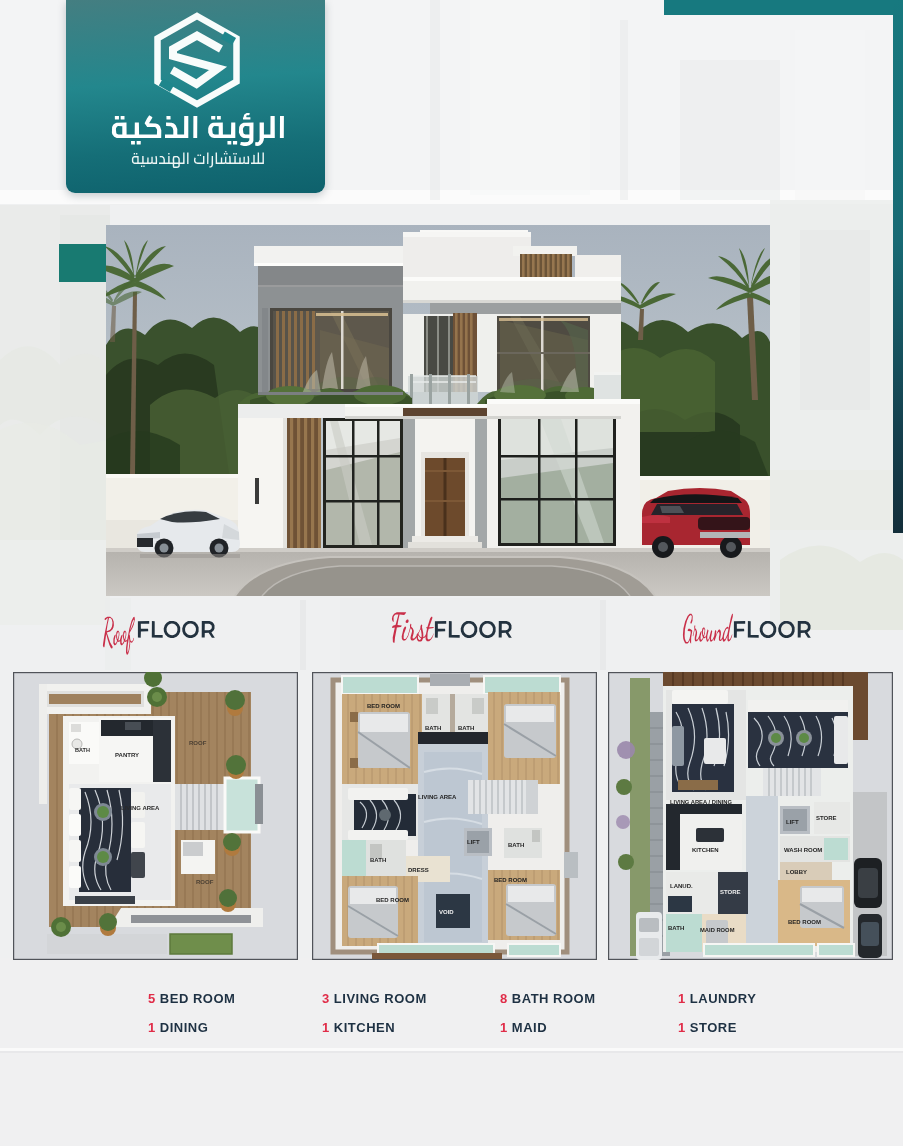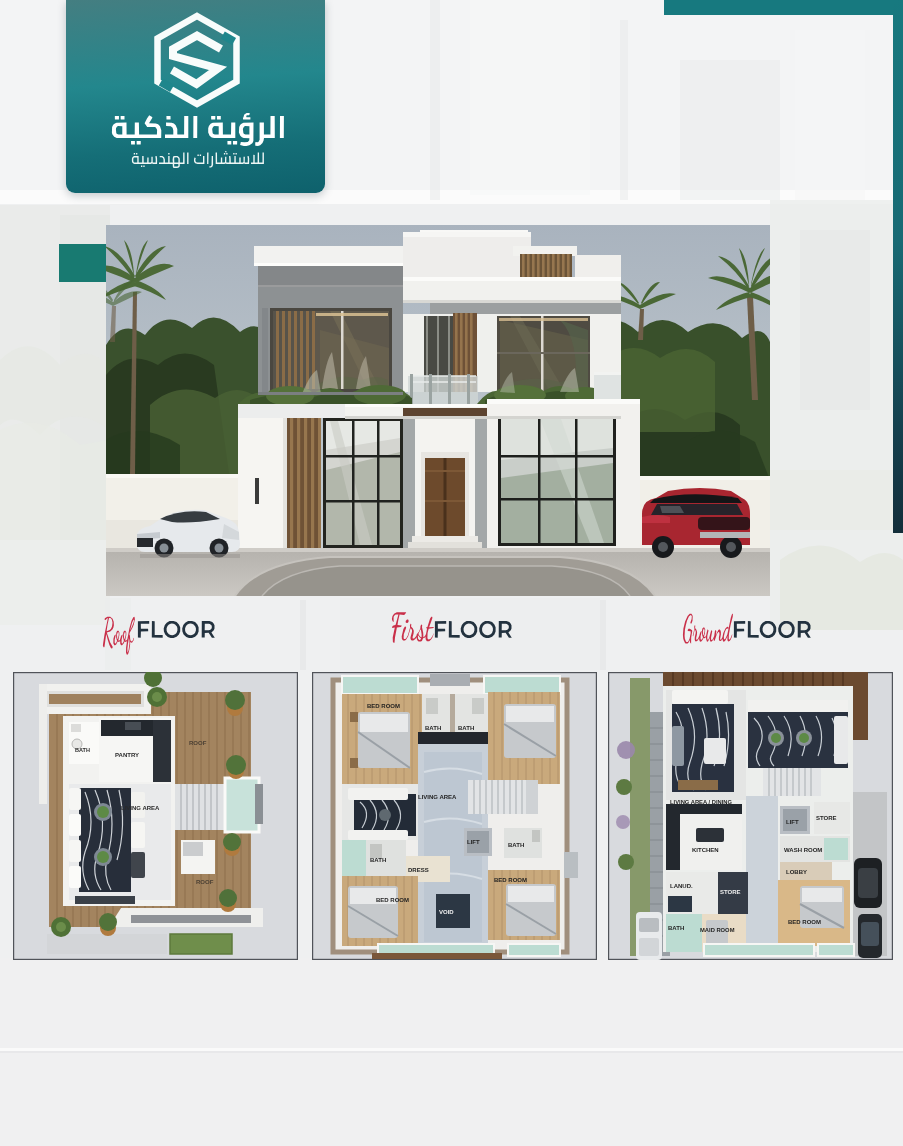--- a/index.html
+++ b/index.html
@@ -718,14 +718,26 @@
   <rect x="31" y="246" width="20" height="14" rx="2" fill="#b9bdc1"></rect>
   <rect x="31" y="266" width="20" height="18" rx="2" fill="#d2d5d8"></rect>
  </g>
 
  <circle cx="18" cy="78" r="9" fill="#9a87ab" opacity="0.9"></circle>
  <circle cx="15" cy="150" r="7" fill="#a391b3" opacity="0.9"></circle>
  <circle cx="18" cy="190" r="8" fill="#5d7a42"></circle>
  <circle cx="16" cy="115" r="8" fill="#5d7a42"></circle>
 </svg>
 
-
+<div class="abs" style="left:0;top:991px;width:903px;height:16px;font-weight:bold;font-size:13px;letter-spacing:0.5px">
+ <span class="abs" style="left:148px"><span style="color:#e02c48">5</span> <span style="color:#1e3143">BED ROOM</span></span>
+ <span class="abs" style="left:322px"><span style="color:#e02c48">3</span> <span style="color:#1e3143">LIVING ROOM</span></span>
+ <span class="abs" style="left:500px"><span style="color:#e02c48">8</span> <span style="color:#1e3143">BATH ROOM</span></span>
+ <span class="abs" style="left:678px"><span style="color:#e02c48">1</span> <span style="color:#1e3143">LAUNDRY</span></span>
+</div>
+
+<div class="abs" style="left:0;top:1020px;width:903px;height:16px;font-weight:bold;font-size:13px;letter-spacing:0.5px">
+ <span class="abs" style="left:148px"><span style="color:#e02c48">1</span> <span style="color:#1e3143">DINING</span></span>
+ <span class="abs" style="left:322px"><span style="color:#e02c48">1</span> <span style="color:#1e3143">KITCHEN</span></span>
+ <span class="abs" style="left:500px"><span style="color:#e02c48">1</span> <span style="color:#1e3143">MAID</span></span>
+ <span class="abs" style="left:678px"><span style="color:#e02c48">1</span> <span style="color:#1e3143">STORE</span></span>
+</div>
 
 </div>
 </body></html>

